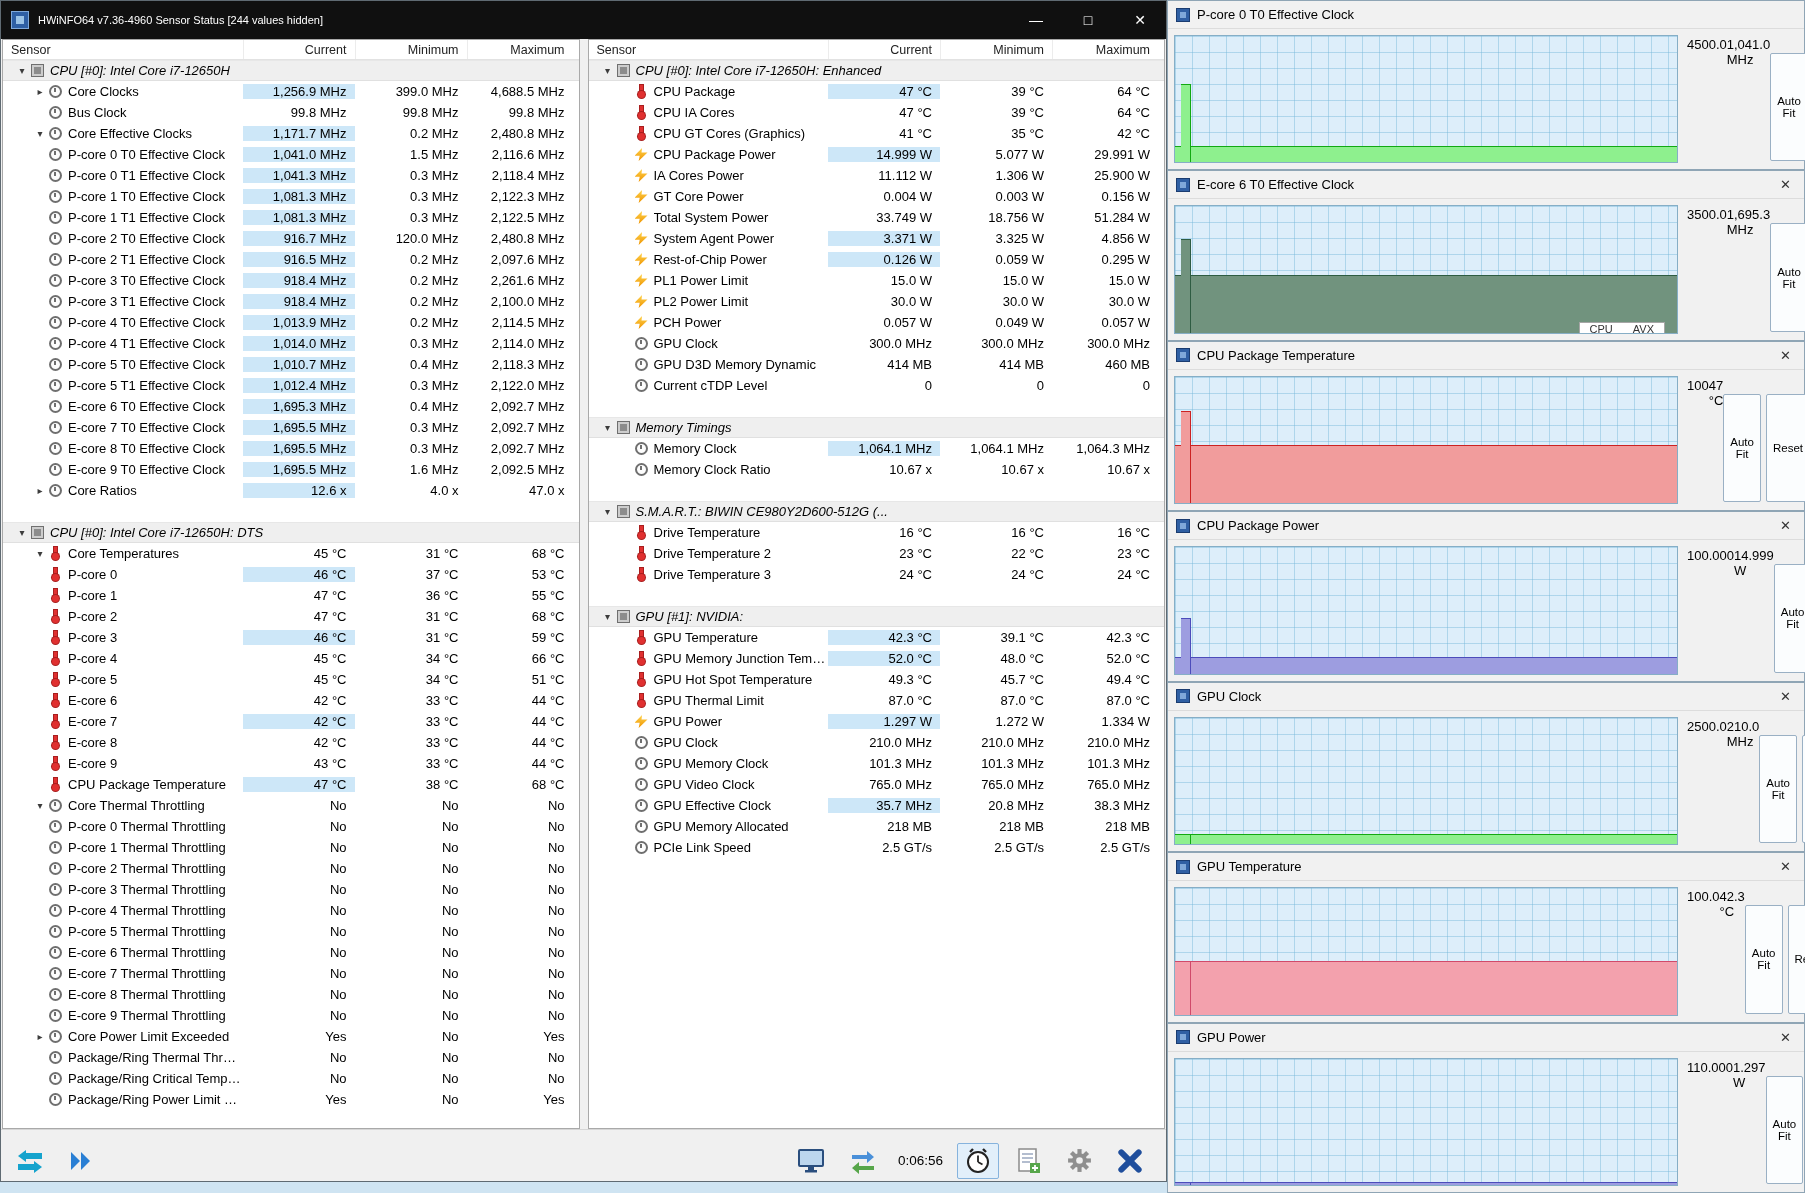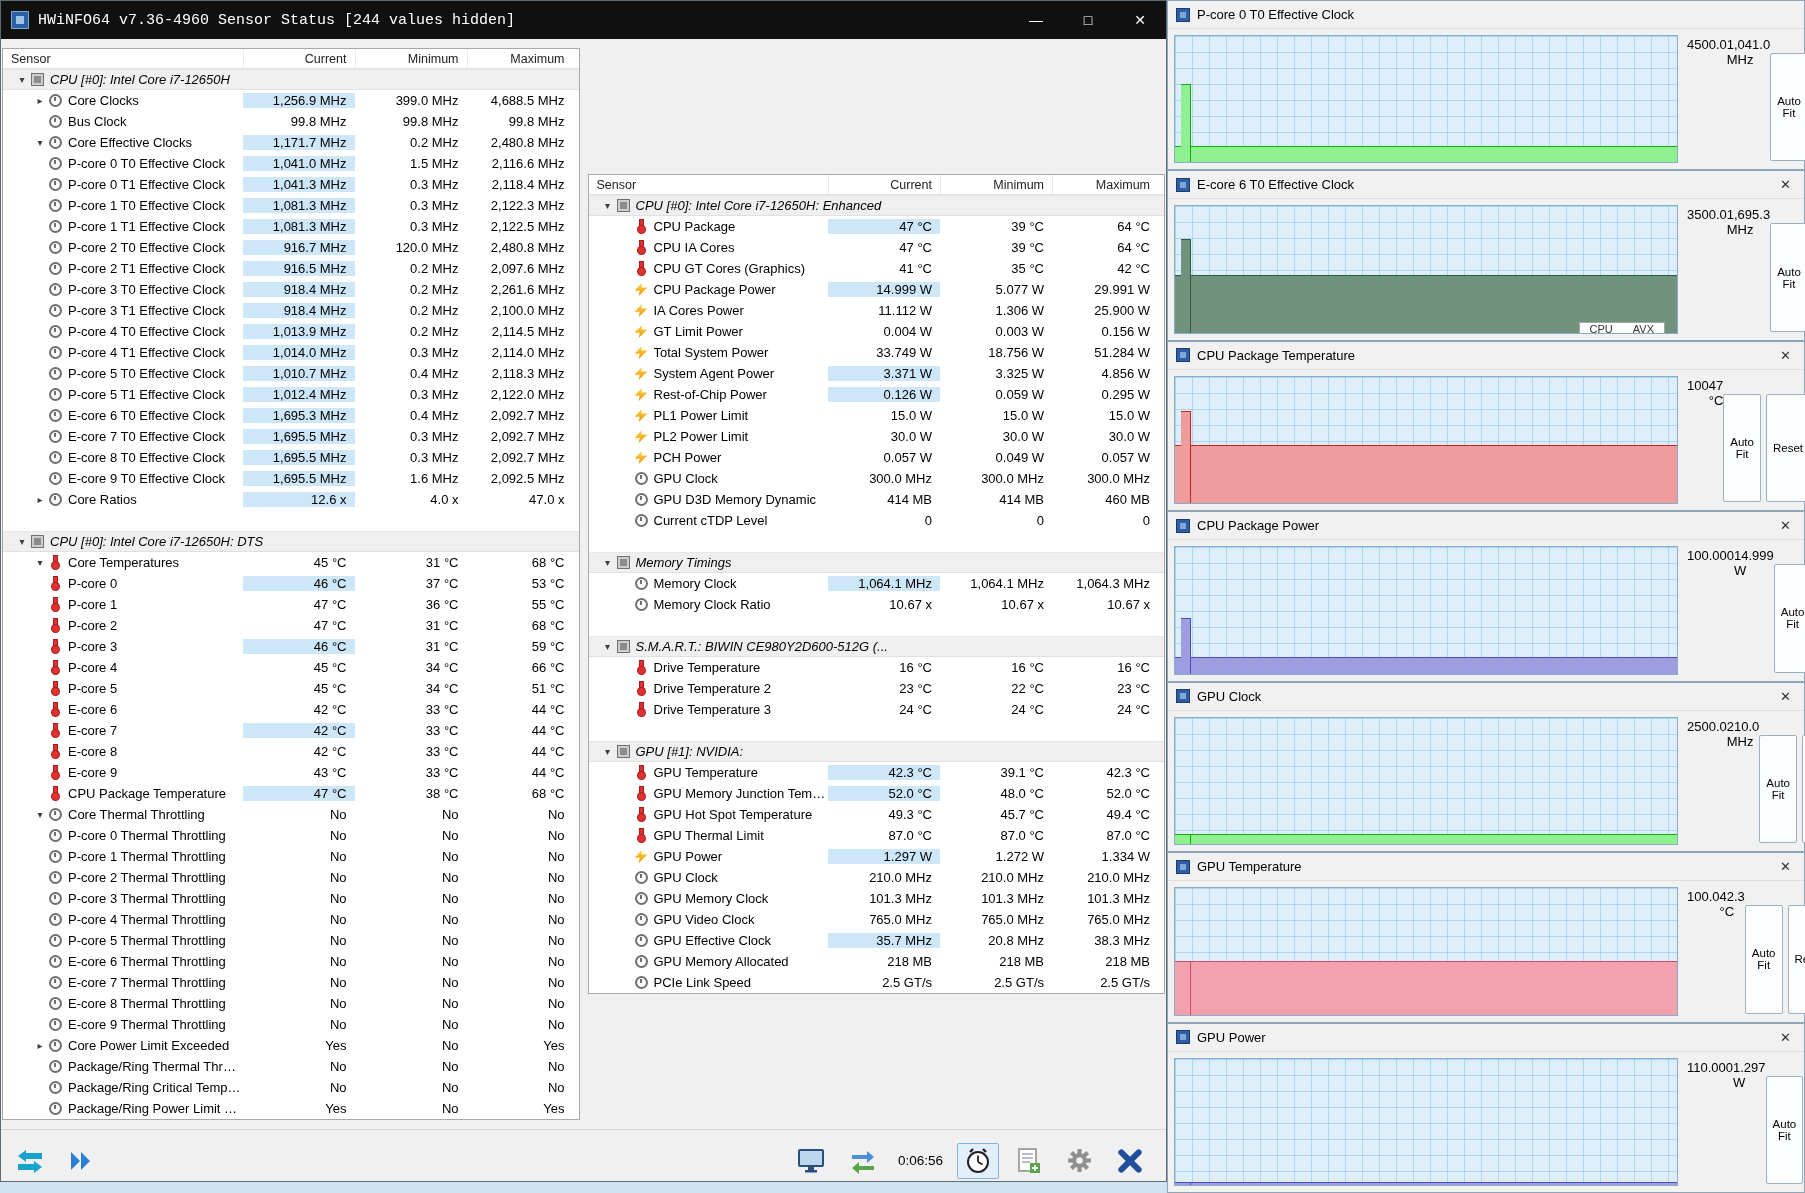--- a/index.html
+++ b/index.html
@@ -4,25 +4,25 @@
 <style>
   * { margin:0; padding:0; box-sizing:border-box; }
   html,body { width:1805px; height:1193px; overflow:hidden; }
   body { font-family:"Liberation Sans","DejaVu Sans",sans-serif; font-size:13px; background:#cfe4f2; position:relative; color:#000; }
 
   
   .main-window { position:absolute; left:0; top:0; width:1167px; height:1182px; background:#f0f0f0; border:1px solid #5f6a72; display:flex; flex-direction:column; }
   .titlebar { height:38px; background:var(--titlebar,#101010); color:#fff; display:flex; align-items:center; padding-left:10px; flex:none; }
   .appicon { width:18px; height:18px; background:#2f5fa3; border:1px solid #7fa8d9; position:relative; margin-right:9px; flex:none; }
   .appicon::after { content:""; position:absolute; inset:4px; background:#9cc3e5; }
-  .titlebar .title { font-size:15px;font-family:Liberation Mono, monospace; }
+  .titlebar .title { font-size:11px; }
   .wctrls { margin-left:auto; display:flex; height:100%; }
   .wbtn { width:52px; height:100%; display:flex; align-items:center; justify-content:center; font-size:14px; color:#fff; cursor:default; }
 
-  .content { flex:1; display:flex; gap:8px; padding:0 1px; min-height:0; background:#f0f0f0;align-items:center; }
+  .content { flex:1; display:flex; gap:8px; padding:0 1px; min-height:0; background:#f0f0f0; }
   .panel { flex:1; background:#fff; border:1px solid #a9a9a9; overflow:hidden; display:flex; flex-direction:column; }
   .phead { height:20px; display:flex; align-items:center; padding-left:8px; font-size:12.5px; color:#222; border-bottom:1px solid #e2e2e2; flex:none; }
   .phead .hlbl { flex:1; }
   .phead .cell { border-left:1px solid #ececec; height:100%; display:flex; align-items:center; justify-content:flex-end; }
 
   .srow { display:flex; align-items:center; height:21px; padding-left:28px; font-size:13px; white-space:nowrap; }
   .srow.sec { padding-left:10px; background:var(--secbg,#efefef); font-style:italic; border-top:1px solid #e7e7e7; border-bottom:1px solid #e0e0e0; }
   .srow.gap { background:#fff; }
   .srow .lbl { flex:1; overflow:hidden; text-overflow:ellipsis; }
   .cell { width:112px; flex:none; text-align:right; padding-right:8px; }
@@ -531,21 +531,21 @@
             <span class="arr"></span>
             <span class="ic pwr"></span>
             <span class="lbl">IA Cores Power</span>
             <span class="cell">11.112 W</span>
             <span class="cell">1.306 W</span>
             <span class="cell maxc">25.900 W</span>
           </div>
           <div class="srow item">
             <span class="arr"></span>
             <span class="ic pwr"></span>
-            <span class="lbl">GT Limit Power</span>
+            <span class="lbl">GT Core Power</span>
             <span class="cell">0.004 W</span>
             <span class="cell">0.003 W</span>
             <span class="cell maxc">0.156 W</span>
           </div>
           <div class="srow item">
             <span class="arr"></span>
             <span class="ic pwr"></span>
             <span class="lbl">Total System Power</span>
             <span class="cell">33.749 W</span>
             <span class="cell">18.756 W</span>

